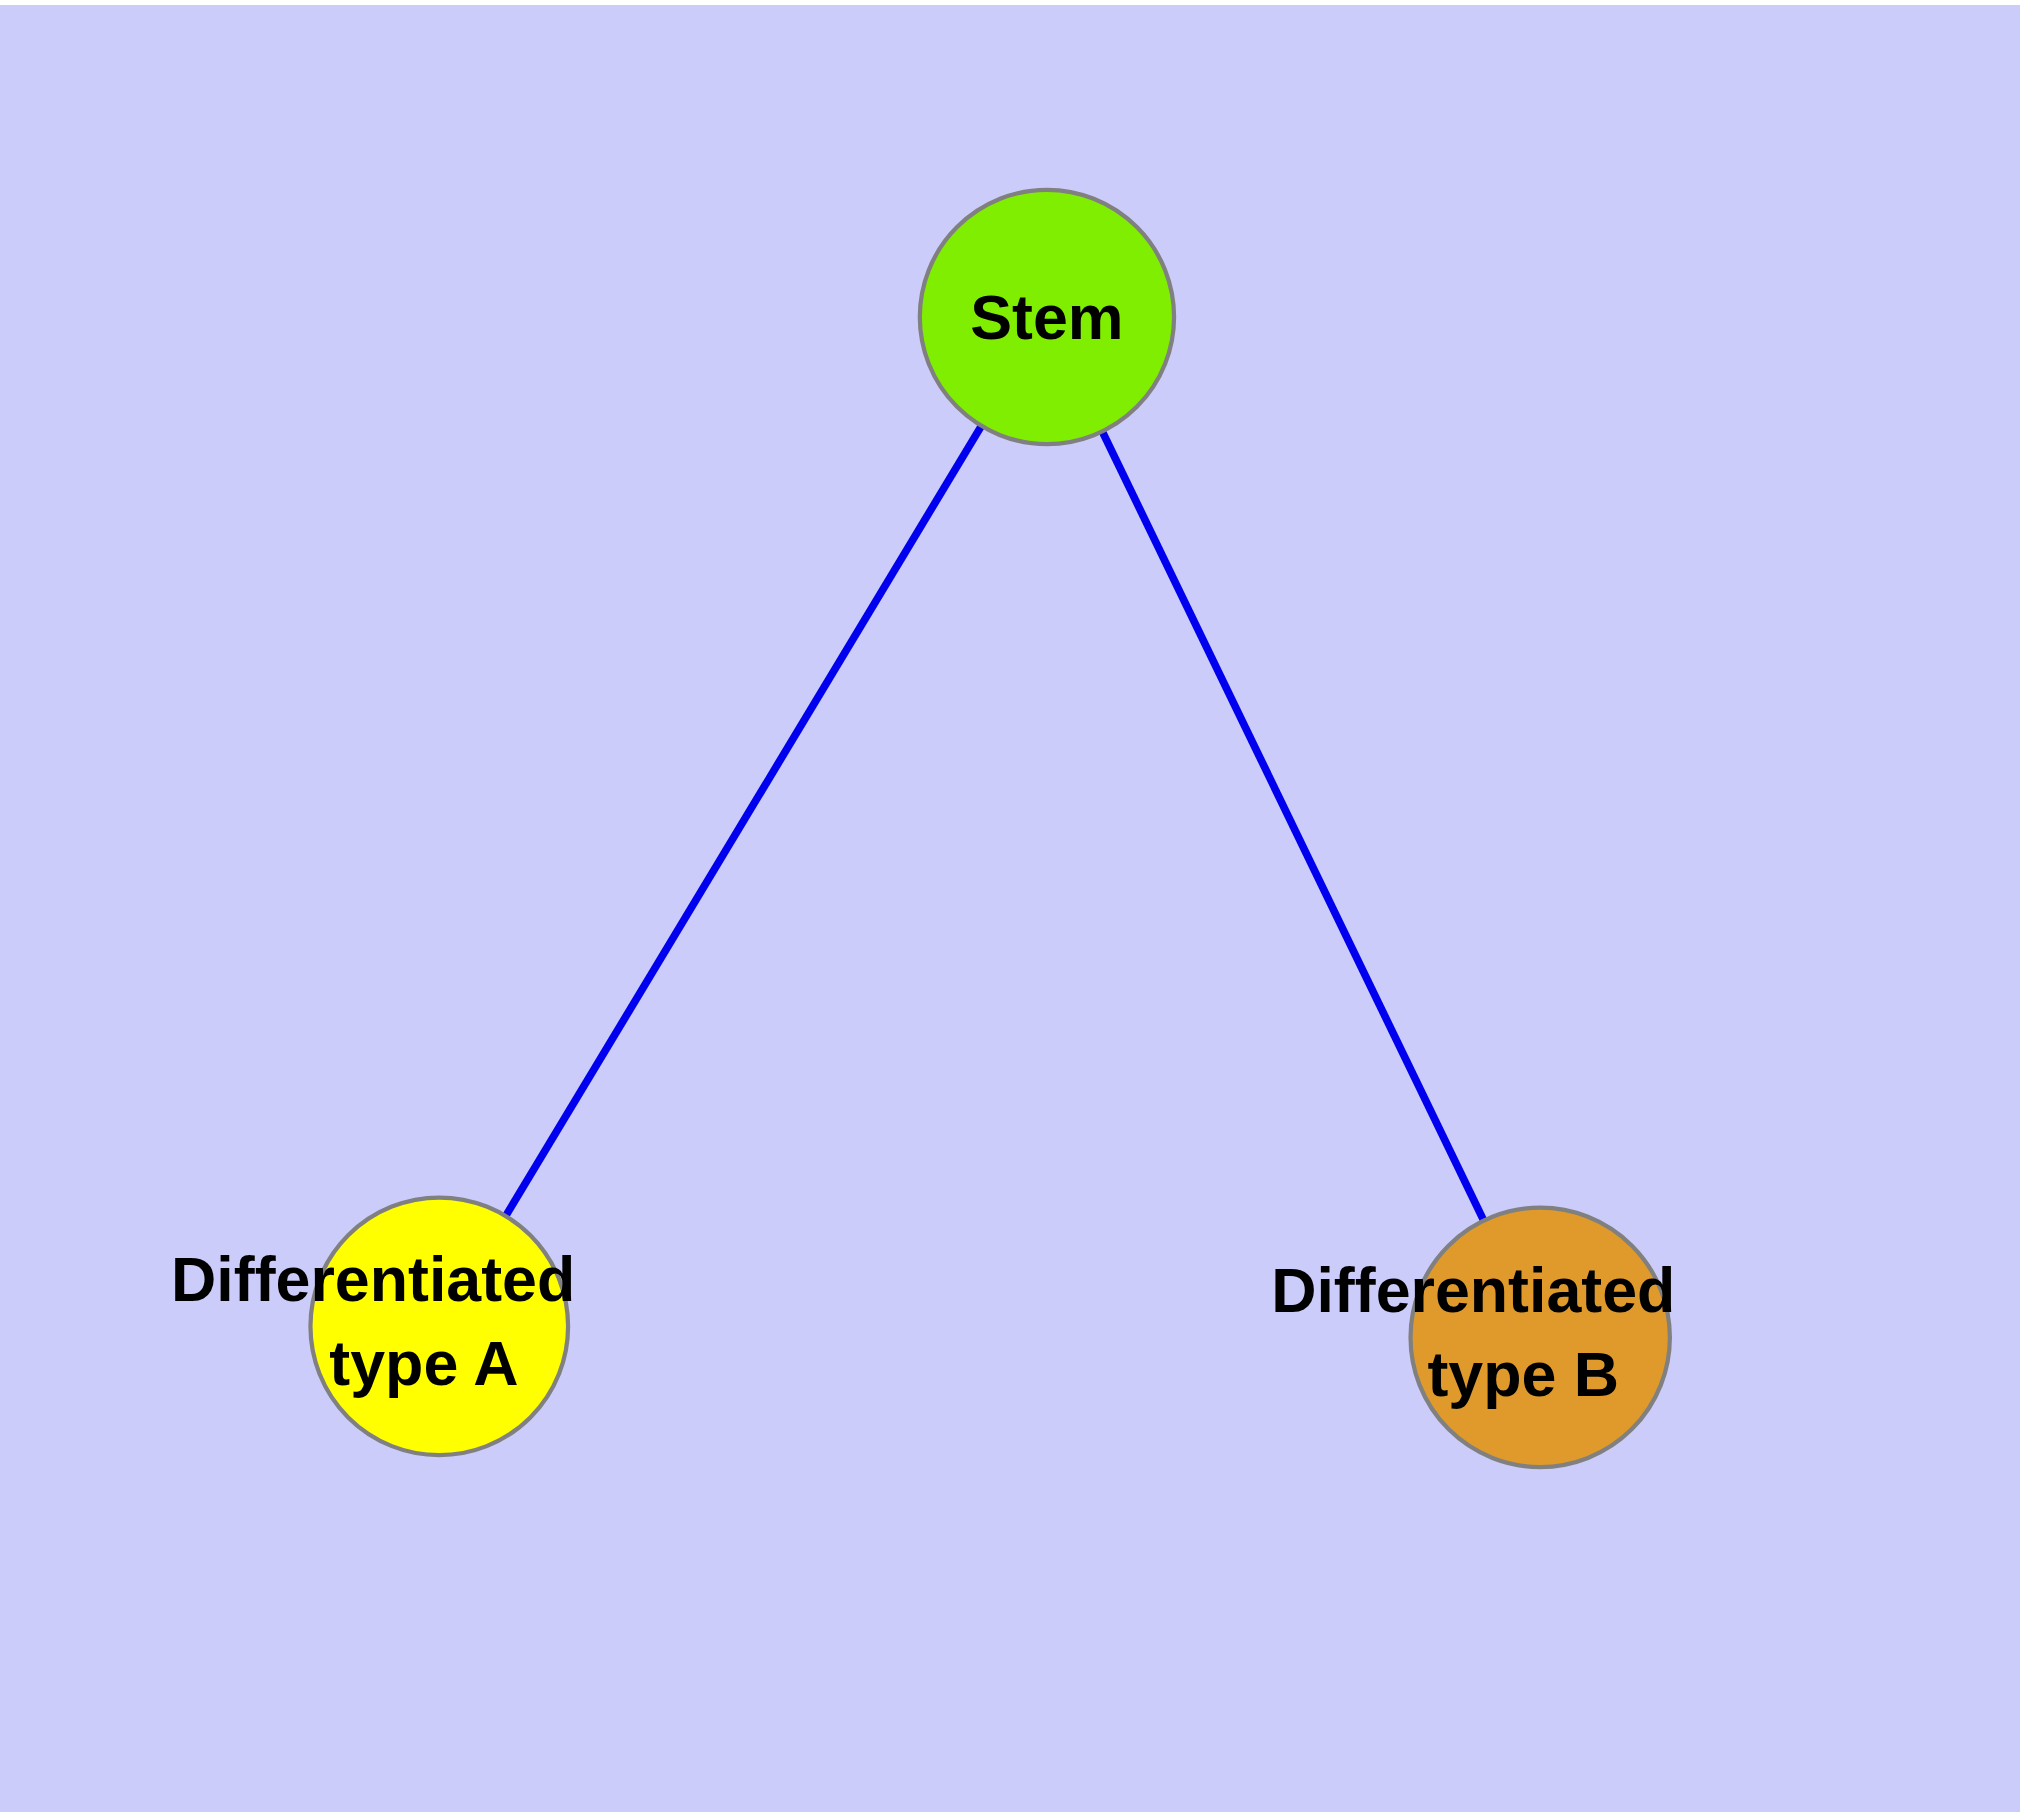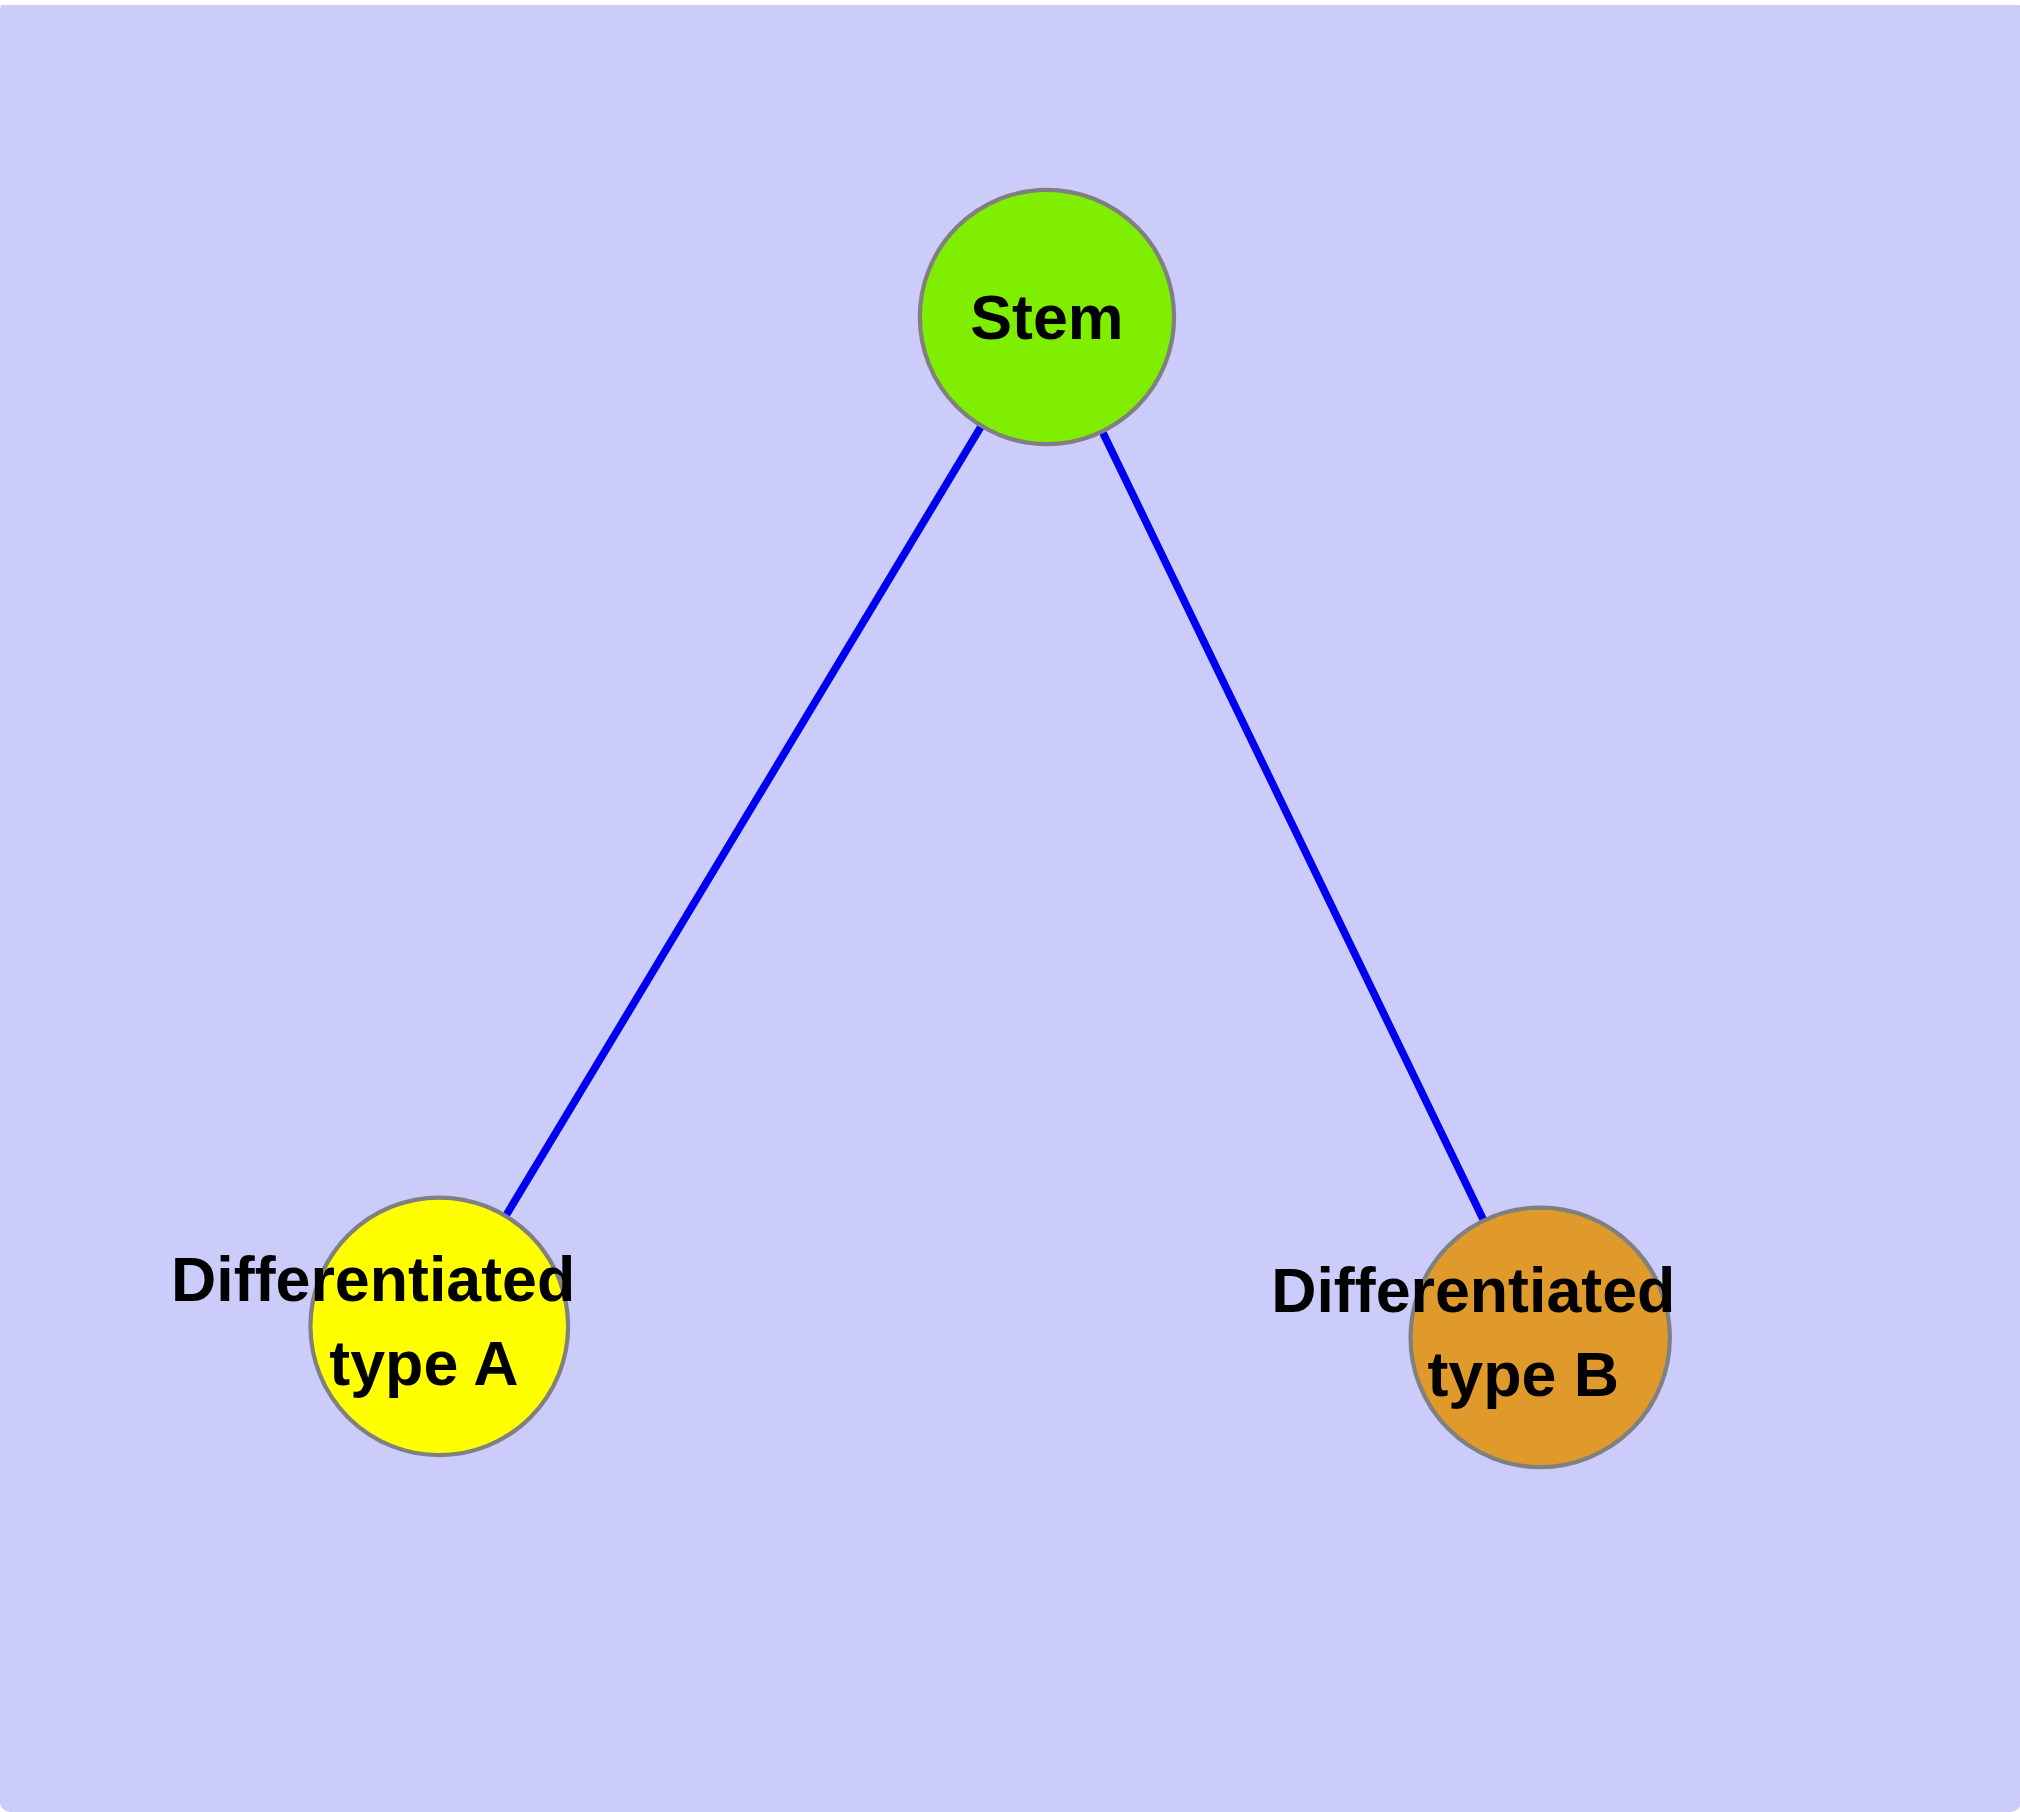--- a/index.html
+++ b/index.html
@@ -13,21 +13,20 @@
     height: 1812px;
     overflow: hidden;
     font-family: "Liberation Sans", sans-serif;
   }
   #canvas {
     position: relative;
     width: 2021px;
     height: 1812px;
     background: #ffffff;
     overflow: hidden;
-    border-radius: 10px;
   }
   #plot-area {
     position: absolute;
     left: 0;
     top: 5.1px;
     width: 2021px;
     height: 1807px;
     background: #ccccfa;
   }
   #graph-svg {

